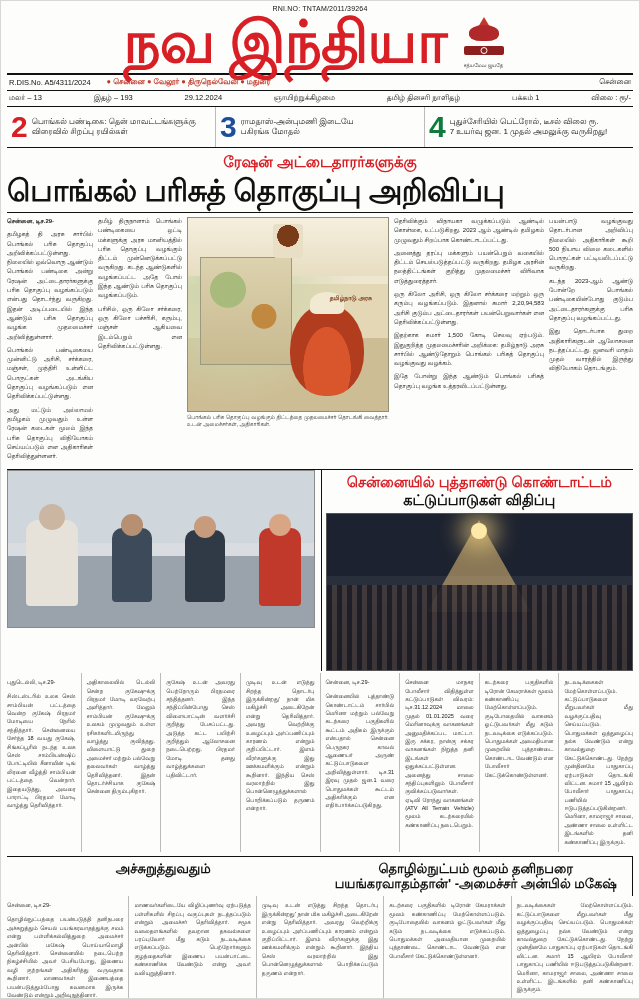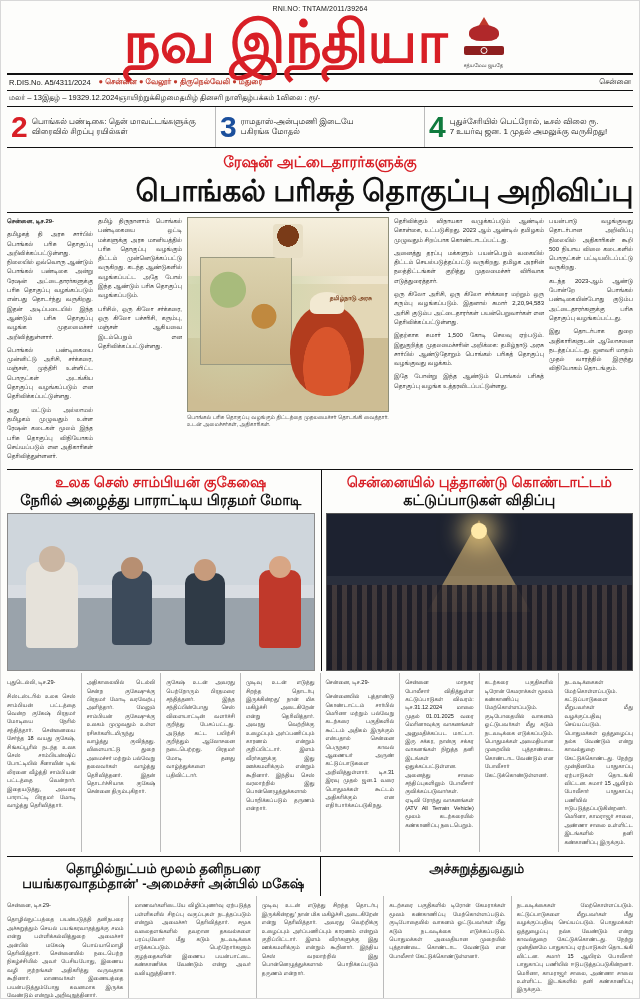--- a/index.html
+++ b/index.html
@@ -88,38 +88,38 @@
   .mast-rule {
     border-top: 2px solid #111;
     margin: 2px 6px 0;
   }
   .mast-info {
     display: flex;
     align-items: center;
     font-size: 7.5px;
     color: #111;
     padding: 2px 8px;
-    gap: 8px;
+    gap: 16px;
   }
   .mast-info .left { flex: 0 0 auto; }
   .mast-info .mid { flex: 1 1 auto; text-align: left; color: #c0392b; font-weight: bold; }
   .mast-info .city { color: #c0392b; font-weight: bold; }
   .mast-info .right { flex: 0 0 auto; }
   .dot { color: #c0392b; }
 
   .mast-rule2 {
     border-top: 1px solid #111;
     margin: 1px 6px 0;
   }
   .mast-sub {
     display: flex;
     font-size: 7.5px;
     padding: 2px 8px 3px;
     color: #111;
-    justify-content: flex-start;
+    justify-content: space-between;
   }
 
   
   .promo {
     display: flex;
     border-top: 1px solid #111;
     border-bottom: 1px solid #111;
     margin: 0 6px;
     height: 42px;
   }
@@ -152,21 +152,21 @@
 
   
   .kicker {
     text-align: center;
     color: #d81f26;
     font-size: 15px;
     font-weight: bold;
     padding: 5px 0 1px;
   }
   .headline {
-    text-align: right;
+    text-align: left;
     font-size: 30px;
     font-weight: bold;
     color: #111;
     line-height: 1.1;
     padding: 0 6px 5px;
     letter-spacing: -.5px;
   }
   .hr-black { border-top: 1px solid #111; margin: 0 6px; }
 
   
@@ -427,24 +427,20 @@
     </div>
     <div class="col c4">
       <p>பயன்பாடு வழங்குவது தொடர்பான அறிவிப்பு நிலையில் அதிகாரிகள் கூறி 500 நியாய விலை கடைகளில் பொருட்கள் பட்டியலிடப்பட்டு வருகிறது.</p>
       <p>கடந்த 2023-ஆம் ஆண்டு போன்றே பொங்கல் பண்டிகையின்போது குடும்ப அட்டைதாரர்களுக்கு பரிசு தொகுப்பு வழங்கப்பட்டது.</p>
       <p>இது தொடர்பாக துறை அதிகாரிகளுடன் ஆலோசனை நடத்தப்பட்டது. ஜனவரி மாதம் முதல் வாரத்தில் இருந்து விநியோகம் தொடங்கும்.</p>
     </div>
   </div>
 
   <div class="split">
     <div class="left-col">
-      <div class="sub-head">
-        <span class="red">உலக செஸ் சாம்பியன் குகேஷை</span><br>
-        <span>நேரில் அழைத்து பாராட்டிய பிரதமர் மோடி</span>
-      </div>
       <div class="photo-modi">
         <div class="wall"></div>
           <div class="sofa"></div>
         <div class="p1"></div>
           <div class="p2"></div>
           <div class="p3"></div>
           <div class="p4"></div>
       </div>
     </div>
     <div class="right-col">
@@ -490,26 +486,26 @@
     <div class="lc">
       <p>கடற்கரை பகுதிகளில் டிரோன் கேமராக்கள் மூலம் கண்காணிப்பு மேற்கொள்ளப்படும். குடிபோதையில் வாகனம் ஓட்டுபவர்கள் மீது கடும் நடவடிக்கை எடுக்கப்படும். பொதுமக்கள் அமைதியான முறையில் புத்தாண்டை கொண்டாட வேண்டும் என போலீசார் கேட்டுக்கொண்டுள்ளனர்.</p>
     </div>
     <div class="divv"></div>
     <div class="lc">
       <p>நடவடிக்கைகள் மேற்கொள்ளப்படும். கட்டுப்பாடுகளை மீறுபவர்கள் மீது வழக்குப்பதிவு செய்யப்படும். பொதுமக்கள் ஒத்துழைப்பு நல்க வேண்டும் என்று காவல்துறை கேட்டுக்கொண்டது. நேற்று முன்தினமே பாதுகாப்பு ஏற்பாடுகள் தொடங்கி விட்டன. சுமார் 15 ஆயிரம் போலீசார் பாதுகாப்பு பணியில் ஈடுபடுத்தப்படுகின்றனர். மெரினா, காமராஜர் சாலை, அண்ணா சாலை உள்ளிட்ட இடங்களில் தனி கண்காணிப்பு இருக்கும்.</p>
     </div>
   </div>
 
   <div class="bottom-heads">
+    <div class="bh">
+      <span>அச்சுறுத்துவதும்</span>
+    </div>
     <div class="bh first">
       <span>தொழில்நுட்பம் மூலம் தனிநபரை</span><br>
       <span>பயங்கரவாதம்தான்' -அமைச்சர் அன்பில் மகேஷ்</span>
-    </div>
-    <div class="bh">
-      <span>அச்சுறுத்துவதும்</span>
     </div>
   </div>
 
   <div class="bottom-body">
     <div class="bc">
       <p class="dateline">சென்னை, டிச.29-</p>
       <p>தொழில்நுட்பத்தை பயன்படுத்தி தனிநபரை அச்சுறுத்தும் செயல் பயங்கரவாதத்துக்கு சமம் என்று பள்ளிக்கல்வித்துறை அமைச்சர் அன்பில் மகேஷ் பொய்யாமொழி தெரிவித்தார். சென்னையில் நடைபெற்ற நிகழ்ச்சியில் அவர் பேசியபோது, இணைய வழி குற்றங்கள் அதிகரித்து வருவதாக கூறினார். மாணவர்கள் இணையத்தை பயன்படுத்தும்போது கவனமாக இருக்க வேண்டும் என்றும் அறிவுறுத்தினார்.</p>
     </div>
     <div class="vline"></div>
     <div class="bc">

